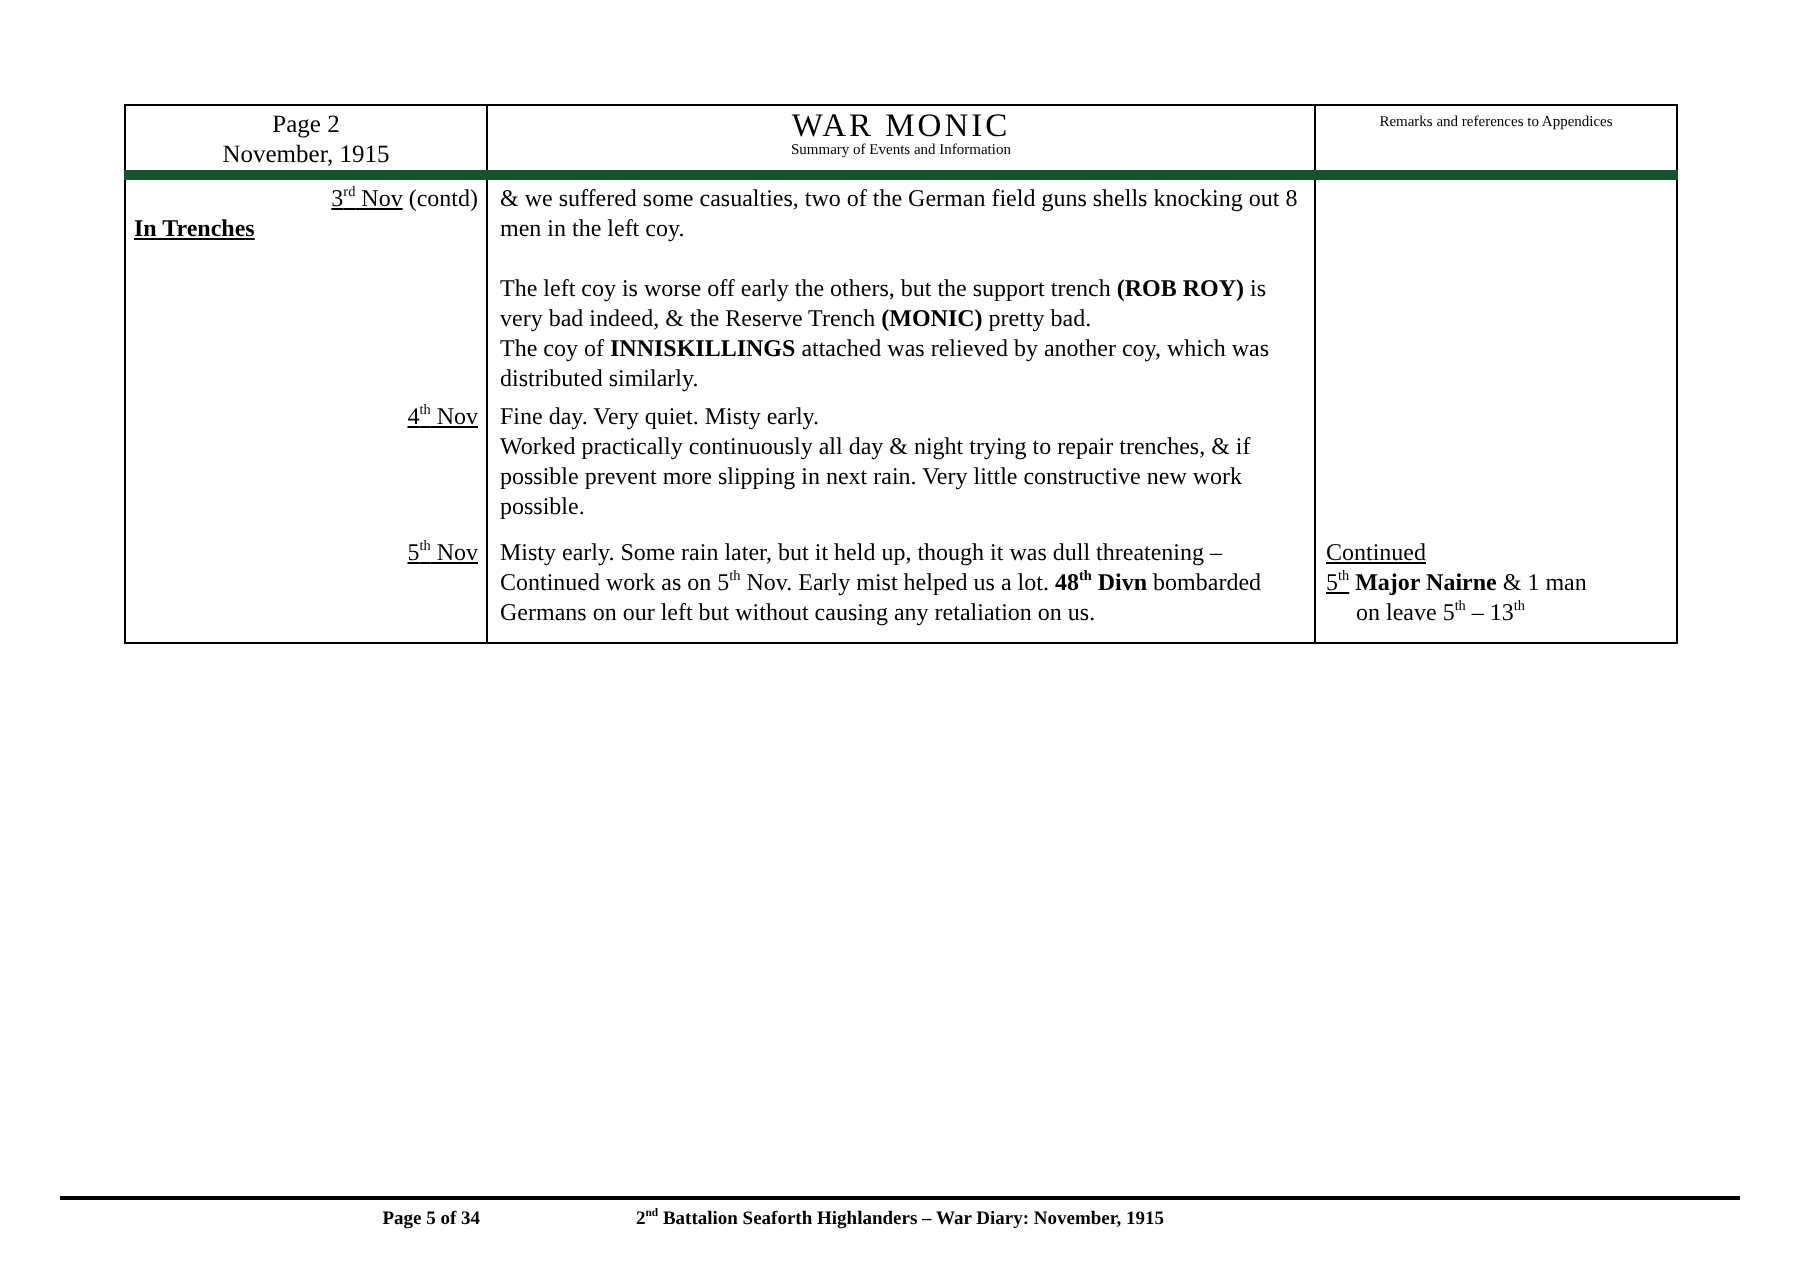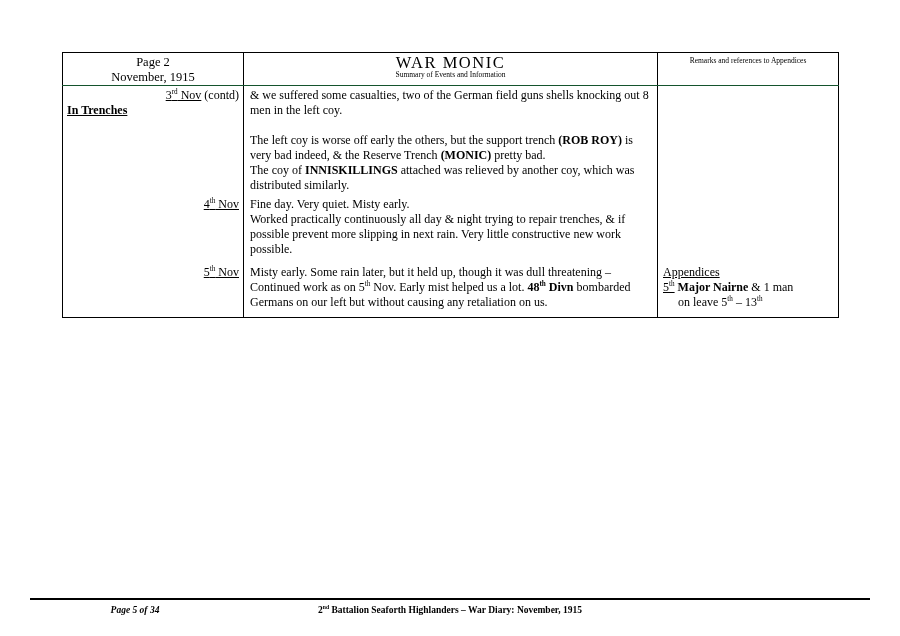--- a/index.html
+++ b/index.html
@@ -23,21 +23,21 @@
   table.diary {
     position:absolute; top:52px; left:62px; width:776px;
     border-collapse:collapse; table-layout:fixed;
     font-size:12px; line-height:15px;
     border:1.5px solid #000;
   }
   table.diary td {
     border-left:1px solid #000; border-right:1px solid #000;
     vertical-align:top; overflow:hidden;
   }
-  tr.head td { border-bottom:1px solid #14532d; }
+  tr.head td { border-bottom:5px solid #14532d; }
   tr.head { height:33px; }
   tr.r0 { height:105px; }
   tr.r1 { height:68px; }
   tr.r2 { height:54px; }
 
   td.hc1 { text-align:center; font-size:12.5px; padding-top:2px; }
   td.hc2 { text-align:center; }
   .war-diary-title { font-size:16.5px; letter-spacing:1.5px; padding-top:2px; }
   .war-diary-sub  { font-size:7.5px; line-height:9px; padding-bottom:2px; }
   td.hc3 { vertical-align:bottom; text-align:center; font-size:7.5px; padding-bottom:3px; }
@@ -55,21 +55,21 @@
   sup { font-size:0.6em; vertical-align:super; line-height:0; }
 
   
   .page-footer {
     position:absolute; top:598px; left:30px; right:30px;
     border-top:2px solid #000;
     padding-top:4px;
     display:flex; align-items:flex-start;
     font-weight:bold; font-size:9.5px; line-height:12px;
   }
-  .f-left  { flex:1; text-align:center;font-style:italic; }
+  .f-left  { flex:1; text-align:right; }
   .f-center{ flex:2; text-align:center; }
   .f-right { flex:1; text-align:right;margin-top:32px; }
 </style>
 </head>
 <body>
 
 <div class="page">
 
 
   <table class="diary">
@@ -118,21 +118,21 @@
 
     <tr class="r2">
       <td class="datecell">
         <div class="date-line"><span class="u">5</span><span class="u"><sup>th</sup></span><span class="u"> Nov</span></div>
       </td>
       <td class="sumcell">
         <div class="para"><span>Misty early. Some rain later, but it held up, though it was dull threatening –</span></div>
         <div class="para"><span>Continued work as on 5</span><span><sup>th</sup></span><span> Nov. Early mist helped us a lot. </span><span class="b">48</span><span class="b"><sup>th</sup></span><span class="b"> Divn</span><span> bombarded Germans on our left but without causing any retaliation on us.</span></div>
       </td>
       <td class="remcell">
-        <div class="para"><span class="u">Appendices</span></div>
+        <div class="para"><span class="u">Continued</span></div>
         <div class="para"><span class="u">5</span><span class="u"><sup>th</sup></span><span> </span><span class="b">Major Nairne</span><span> &amp; 1 man</span></div>
         <div class="para indent"><span>on leave 5</span><span><sup>th</sup></span><span> – 13</span><span><sup>th</sup></span></div>
       </td>
     </tr>
   </tbody>
     </table>
 
   <div class="page-footer">
     <div class="f-left">Page 5 of 34</div>
     <div class="f-center"><span>2</span><span><sup>nd</sup></span><span> Battalion Seaforth Highlanders – War Diary: November, 1915</span></div>

